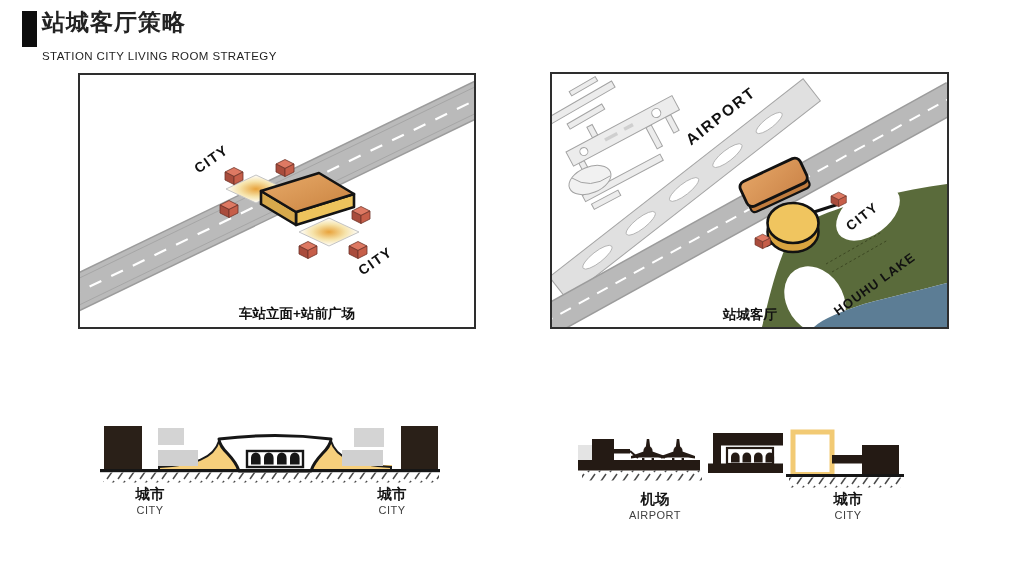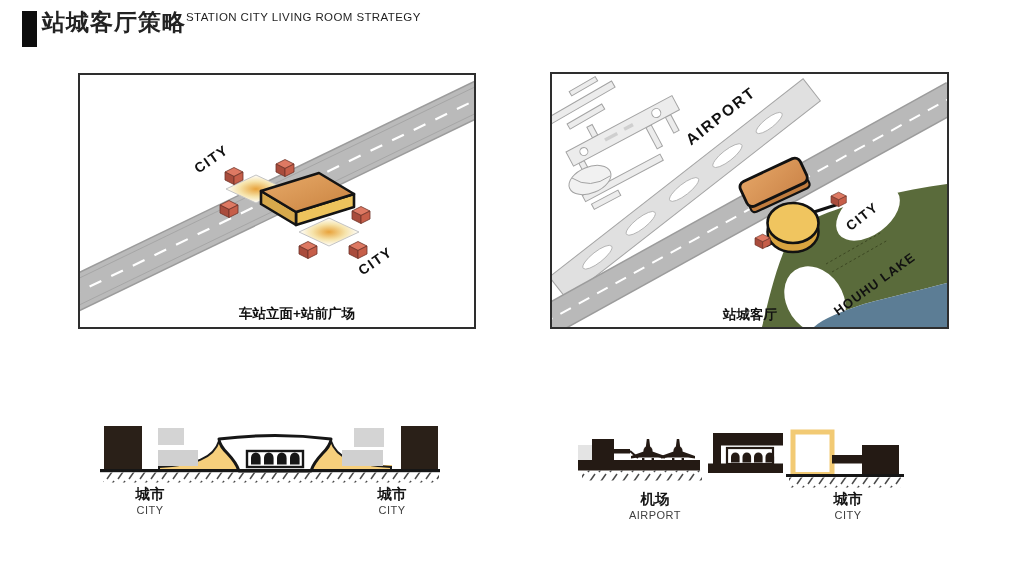--- a/index.html
+++ b/index.html
@@ -1,22 +1,22 @@
 <!DOCTYPE html>
 <html><head>
 <meta charset="utf-8">
 <style>
   html,body{margin:0;padding:0;background:#fff;}
   body{width:1024px;height:576px;position:relative;overflow:hidden;
        font-family:"Liberation Sans","DejaVu Sans",sans-serif;color:#1a1a1a;}
   .hdr{position:absolute;left:22px;top:11px;display:flex;align-items:stretch;}
   .hdr-bar{width:15px;height:36px;background:#0d0d0d;margin-right:5px;}
-  .hdr-txt{display:flex;flex-direction:row;justify-content:flex-start;}
+  .hdr-txt{display:flex;flex-direction:column;justify-content:flex-start;}
   .hdr-title{font-size:23px;font-weight:bold;letter-spacing:1px;color:#222;line-height:1.0;}
-  .hdr-sub{font-size:11.5px;color:#1f1f1f;letter-spacing:.4px;margin-top:0;}
+  .hdr-sub{font-size:11.5px;color:#1f1f1f;letter-spacing:.4px;margin-top:16px;}
   .panel{position:absolute;background:#fff;border:2px solid #2e2e2e;overflow:hidden;}
   #panel-station{left:78px;top:73px;width:394px;height:252px;}
   #panel-airport{left:550px;top:72px;width:395px;height:253px;}
   .section{position:absolute;}
   #section-station{left:95px;top:420px;width:350px;height:130px;}
   #section-airport{left:565px;top:425px;width:350px;height:130px;}
   svg{display:block;}
   svg text{font-family:"Liberation Sans","DejaVu Sans",sans-serif;}
   .cap{font-weight:bold;font-size:13.5px;fill:#111;}
   .iso-label{font-weight:bold;fill:#111;}

